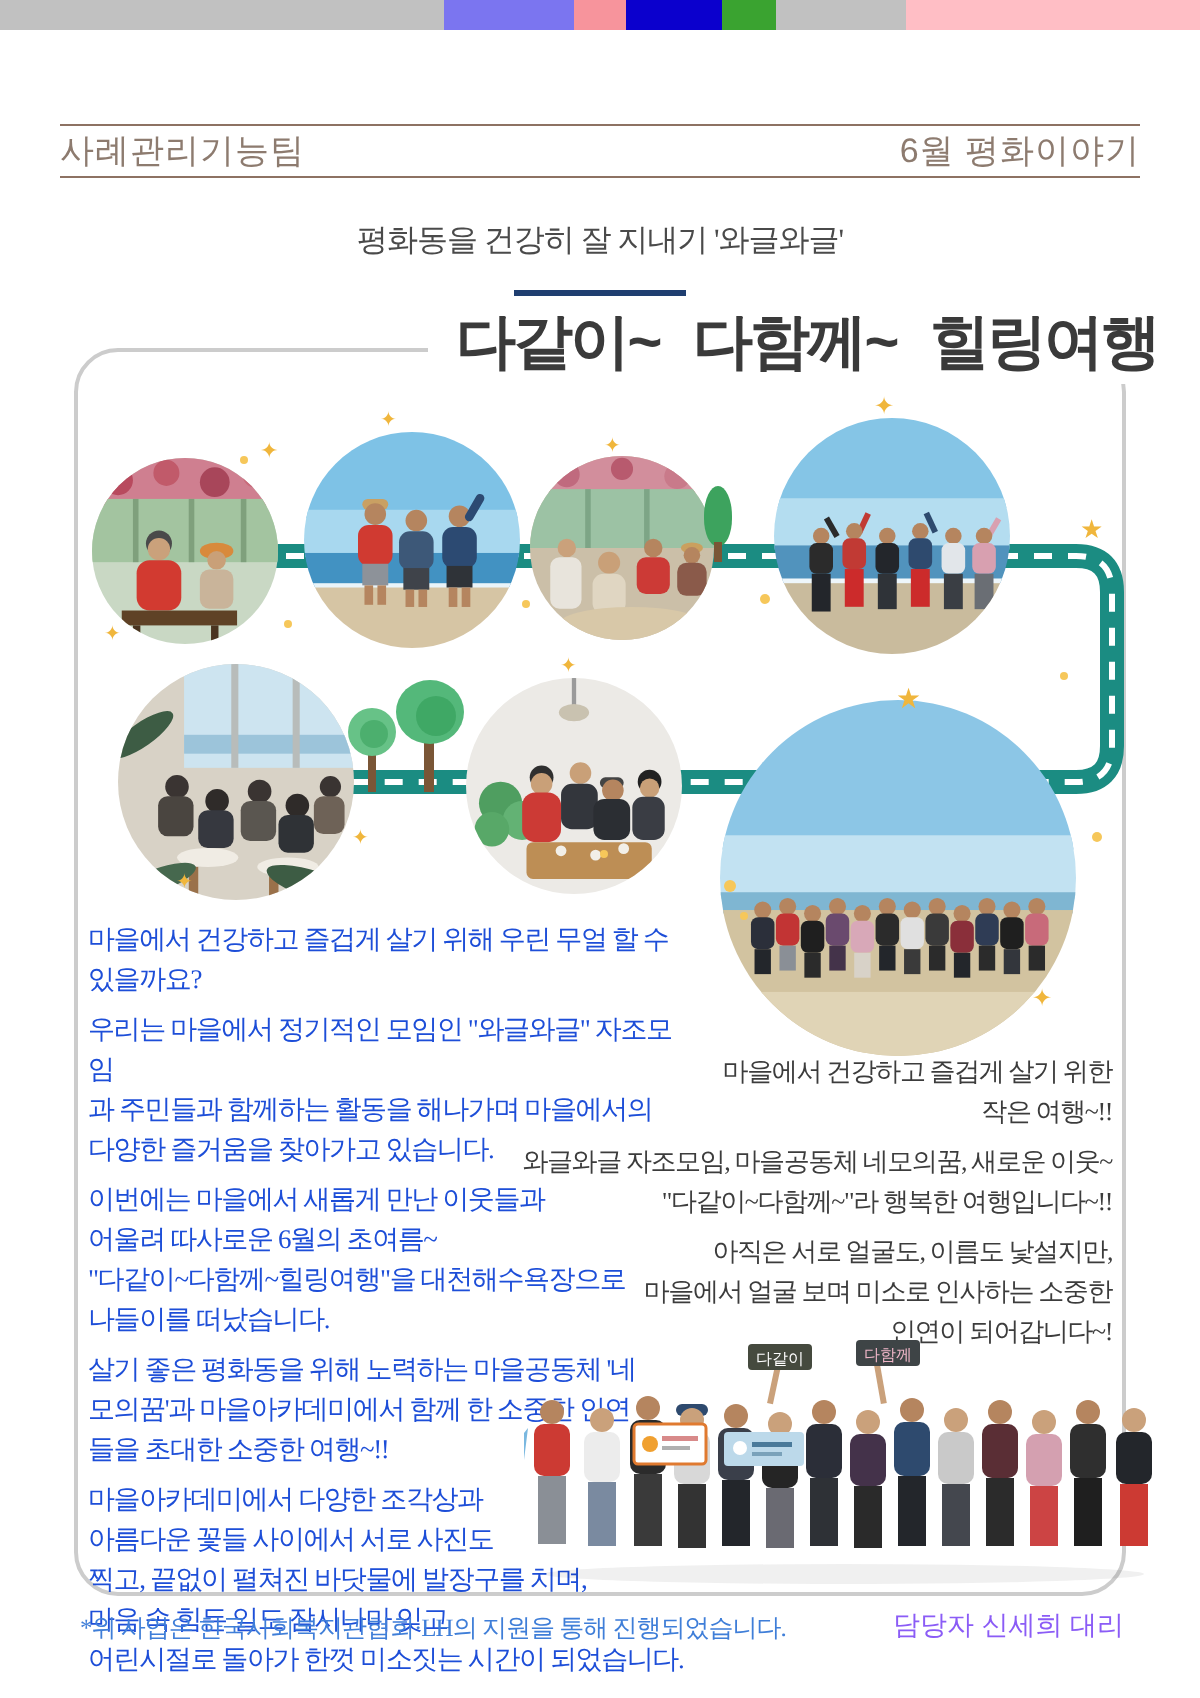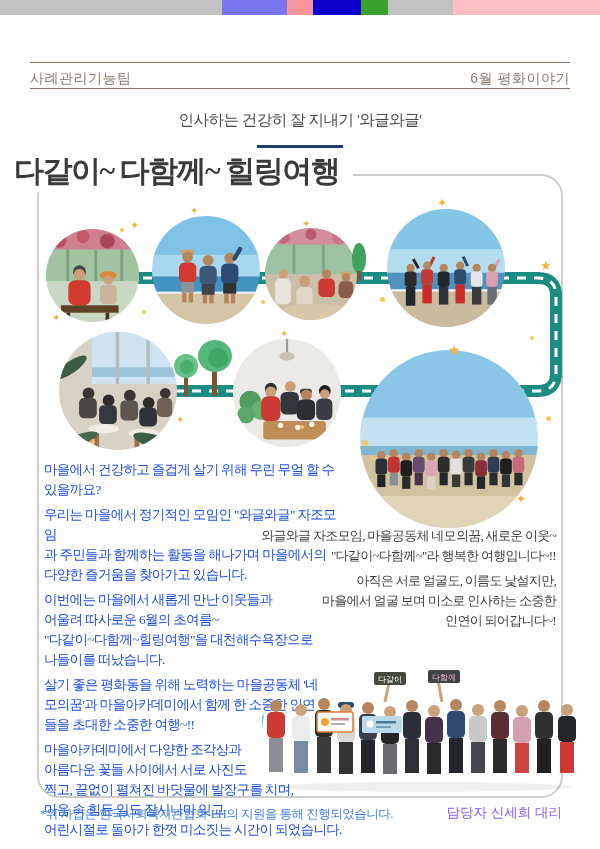--- a/index.html
+++ b/index.html
@@ -4,28 +4,28 @@
 <style>
   html,body{margin:0;padding:0;background:#fff;}
   .page{position:relative;width:600px;height:849px;background:#ffffff;overflow:hidden;
         font-family:"Liberation Serif","DejaVu Serif",serif;}
   
   .topbar{position:absolute;left:0;top:0;width:600px;height:15px;display:flex;}
   .topbar div{height:100%;}
   
   .header{position:absolute;left:30px;top:62px;width:540px;height:25px;
           border-top:1.5px solid #8d7263;border-bottom:1.5px solid #8d7263;
-          display:flex;justify-content:space-between;align-items:flex-end;
+          display:flex;justify-content:space-between;align-items:center;
           font-family:"Liberation Sans","DejaVu Sans",sans-serif;
-          font-size:14px;color:#8d7b6f;letter-spacing:.5px;}
+          font-size:17px;color:#8d7b6f;letter-spacing:.5px;}
   
   .subtitle{position:absolute;left:0;top:110px;width:600px;text-align:center;
             font-size:15.5px;color:#4a4a4a;letter-spacing:-0.5px;}
   .navy-line{position:absolute;left:257px;top:145px;width:86px;height:2.5px;background:#1f3e70;}
-  .title{position:absolute;left:0;top:151px;width:593px;text-align:left;z-index:4;}
+  .title{position:absolute;left:0;top:151px;width:593px;text-align:right;z-index:4;font-family:Liberation Mono, monospace;}
   .title span{display:inline-block;background:#fff;padding:0 14px;font-size:30px;font-weight:bold;
               color:#3a3a3a;letter-spacing:-1.5px;}
   .main-box{position:absolute;left:37px;top:174px;width:522px;height:620px;
             border:2px solid #cccccc;border-radius:22px;z-index:0;}
   
   .road-svg{position:absolute;left:0;top:0;z-index:1;pointer-events:none;}
   .pc{position:absolute;border-radius:50%;overflow:hidden;z-index:2;}
   .pc svg{display:block;width:100%;height:100%;}
   .tree{position:absolute;z-index:3;}
   .trunk{position:absolute;background:#7a5636;}
@@ -62,21 +62,21 @@
     <div style="width:27px;background:#3aa330"></div>
     <div style="width:65px;background:#c1c1c1"></div>
     <div style="width:147px;background:#ffbec5"></div>
   </div>
 
   <div class="header">
     <span>사례관리기능팀</span>
     <span>6월 평화이야기</span>
   </div>
 
-  <div class="subtitle">인사하는 건강히 잘 지내기 '와글와글'</div>
+  <div class="subtitle">평화동을 건강히 잘 지내기 '와글와글'</div>
   <div class="navy-line"></div>
   <div class="title">
     <span>다같이~ 다함께~ 힐링여행</span>
   </div>
 
   <div class="main-box"></div>
 
   <svg class="road-svg" width="600" height="849">
     <path d="M 92 278 L 538 278 Q 556 278 556 296 L 556 373 Q 556 391 538 391 L 118 391" fill="none" stroke="#1b8c82" stroke-width="12" stroke-linecap="round"></path>
     <path d="M 92 278 L 538 278 Q 556 278 556 296 L 556 373 Q 556 391 538 391 L 118 391" fill="none" stroke="#ffffff" stroke-width="3" stroke-dasharray="9 8" stroke-linecap="butt"></path>
@@ -346,20 +346,22 @@
 모의꿈'과 마을아카데미에서 함께 한 소중한 인연
 들을 초대한 소중한 여행~!!</p>
     <p>마을아카데미에서 다양한 조각상과
 아름다운 꽃들 사이에서 서로 사진도
 찍고, 끝없이 펼쳐진 바닷물에 발장구를 치며,
 마음 속 힘든 일도 잠시나마 잊고
 어린시절로 돌아가 한껏 미소짓는 시간이 되었습니다.</p>
   </div>
 
   <div class="col-right">
+    <p>마을에서 건강하고 즐겁게 살기 위한
+작은 여행~!!</p>
     <p>와글와글 자조모임, 마을공동체 네모의꿈, 새로운 이웃~
 "다같이~다함께~"라 행복한 여행입니다~!!</p>
     <p>아직은 서로 얼굴도, 이름도 낯설지만,
 마을에서 얼굴 보며 미소로 인사하는 소중한
 인연이 되어갑니다~!</p>
   </div>
 
   <div class="cutout">
     <svg viewBox="0 0 320 126" width="320" height="126">
       <ellipse cx="160" cy="119" rx="150" ry="5" fill="rgba(0,0,0,0.06)"></ellipse>

